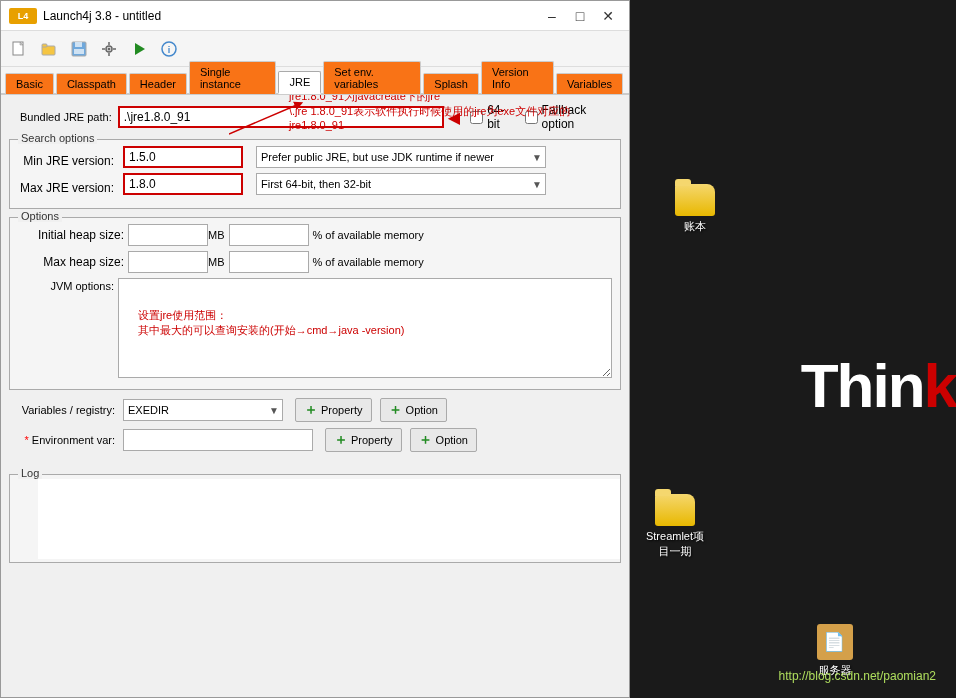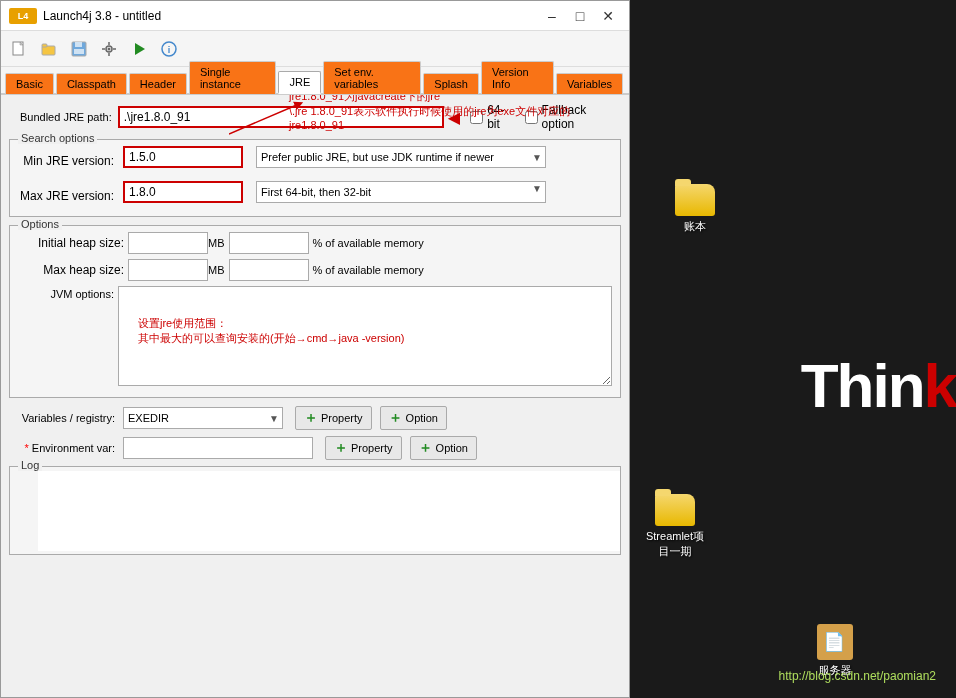--- a/index.html
+++ b/index.html
@@ -242,21 +242,21 @@
       background: white;
       height: 22px;
       width: 190px;
       padding: 2px 4px;
       font-size: 12px;
     }
 
     .log-section {
       border: 1px solid #aaa;
       background: #f5f5f5;
-      margin-top: 6px;
+      margin-top: 22px;
       position: relative;
       padding-left: 28px;
     }
 
     .log-label {
       position: absolute;
       top: -8px;
       left: 8px;
       background: #f0f0f0;
       padding: 0 3px;
@@ -532,21 +532,21 @@
             <span class="select-arrow">▼</span>
           </div>
         </div>
       </div>
 
       <div class="version-row">
         <span class="version-label">Max JRE version:</span>
         <input class="version-input" type="text" value="1.8.0" style="">
         <div style="margin-left:8px; flex:1;">
           <div class="select-wrapper">
-            <select class="select-input" style="width:290px;margin-top:8px;">
+            <select class="select-input" style="width:290px;">
               <option>First 64-bit, then 32-bit</option>
               <option>First 32-bit, then 64-bit</option>
             </select>
             <span class="select-arrow">▼</span>
           </div>
         </div>
       </div>
 
     </div>
 

